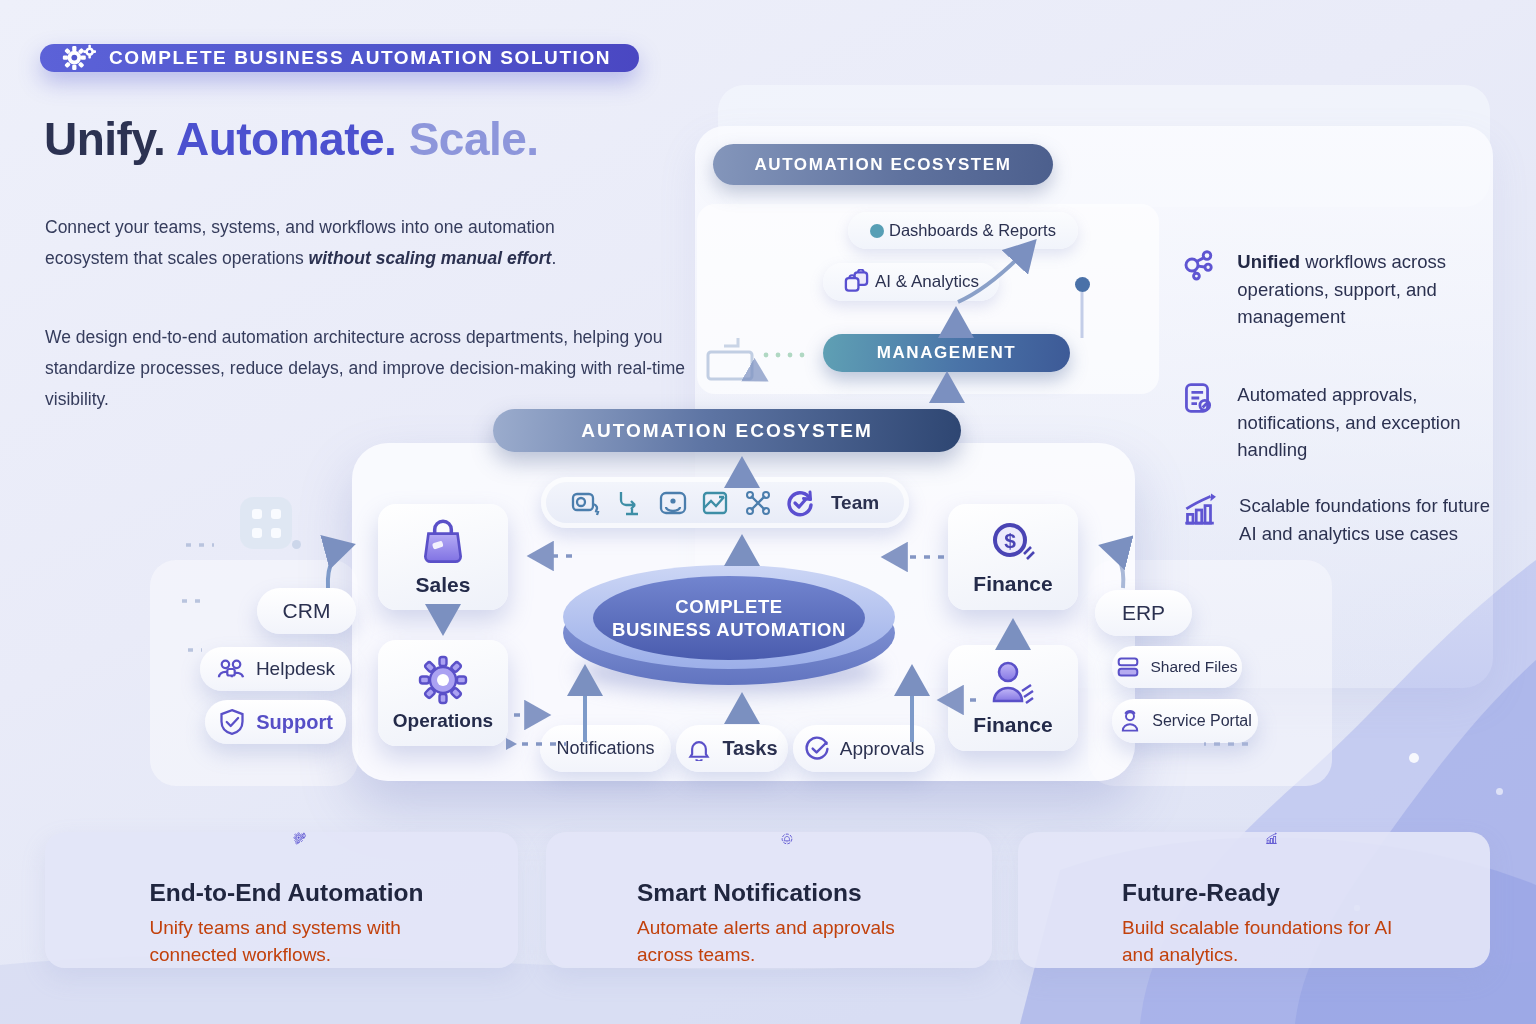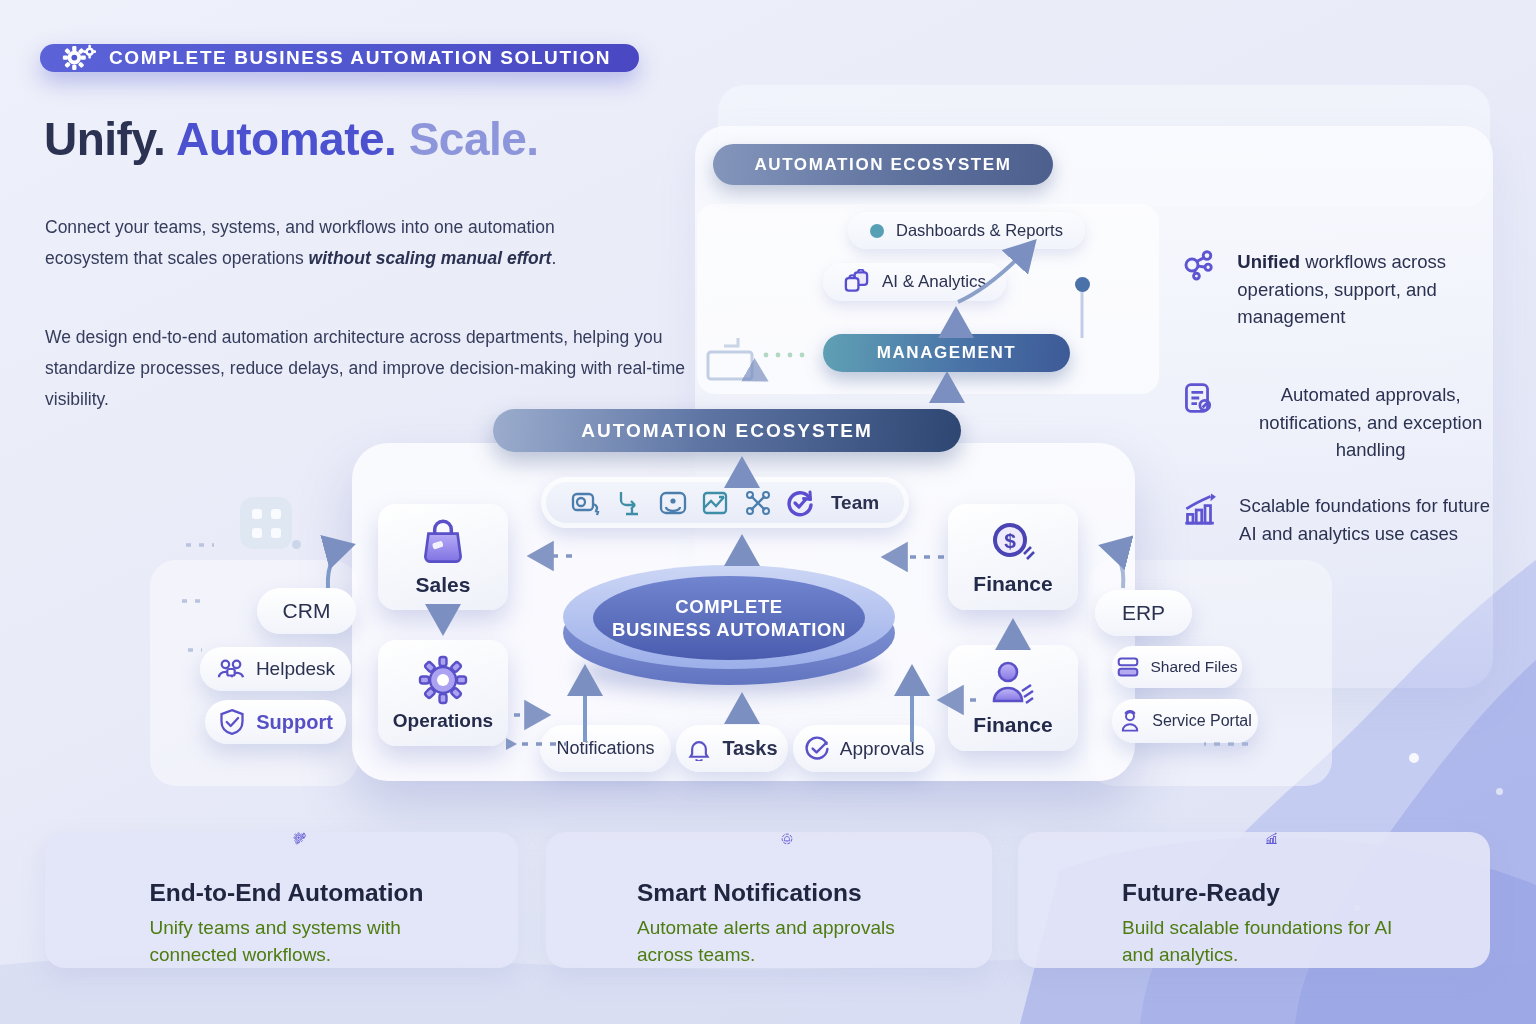--- a/index.html
+++ b/index.html
@@ -29,35 +29,35 @@
   .layerB{left:695px;top:126px;width:798px;height:562px;border-radius:30px;
     background:linear-gradient(180deg,rgba(250,251,255,.9) 0%,rgba(246,248,253,.55) 55%,rgba(240,243,251,.05) 100%);
     box-shadow:0 16px 38px rgba(140,150,205,.12);}
   .innerScreen{left:697px;top:204px;width:462px;height:190px;border-radius:18px;
     background:rgba(255,255,255,.62);}
   .pill-dark{display:flex;align-items:center;justify-content:center;color:#fff;
     font-weight:bold;letter-spacing:1.6px;}
   .eco-top{left:713px;top:144px;width:340px;height:41px;border-radius:21px;font-size:17px;
     background:linear-gradient(95deg,#8496bb 0%,#60739f 55%,#4c5f8d 100%);
     box-shadow:0 8px 18px rgba(90,105,150,.35);}
-  .mini-pill{display:flex;align-items:center;gap:12px;border-radius:19px;
+  .mini-pill{display:flex;align-items:center;gap:5px;border-radius:19px;
     background:linear-gradient(180deg,#fbfcfe,#f1f4fb);
     box-shadow:0 6px 14px rgba(130,142,200,.22);color:#2b3150;}
   .dash-pill{left:848px;top:212px;height:37px;padding:0 22px;font-size:16.5px;}
   .ai-pill{left:823px;top:263px;height:38px;padding:0 20px;font-size:17px;}
   .mgmt-pill{left:823px;top:334px;width:247px;height:38px;border-radius:19px;font-size:17px;
     background:linear-gradient(95deg,#5fa0b4 0%,#4a74a8 55%,#3d5a97 100%);
     box-shadow:0 8px 18px rgba(70,95,150,.35);}
   .teal-dot{width:14px;height:14px;border-radius:50%;background:#579fb5;}
   .blue-dot{left:1075px;top:277px;width:15px;height:15px;border-radius:50%;background:#4a71a8;}
   
   .feature{display:flex;gap:22px;width:322px;}
   .feature .ftext{color:#2b3150;font-size:18.5px;line-height:27.5px;width:272px;}
   .feature .ftext b{color:#232946;}
-  .f1{left:1182px;top:248px;} .f2{left:1182px;top:381px;text-align:center;} .f3{left:1182px;top:492px;}
+  .f1{left:1182px;top:248px;} .f2{left:1182px;top:381px;} .f3{left:1182px;top:492px;}
   
   .centerCard{left:352px;top:443px;width:783px;height:338px;border-radius:36px;
     background:rgba(252,253,255,.82);
     box-shadow:0 26px 52px rgba(122,134,194,.30);}
   .diagTitle{left:493px;top:409px;width:468px;height:43px;border-radius:22px;font-size:19px;
     background:linear-gradient(95deg,#9baccd 0%,#5e75a4 45%,#2e4672 100%);
     box-shadow:0 10px 22px rgba(70,90,140,.35);letter-spacing:2px;}
   .iconsPill{left:541px;top:477px;width:368px;height:51px;border-radius:26px;
     background:linear-gradient(180deg,#f4f6fc,#e7ebf7);
     box-shadow:0 8px 18px rgba(130,142,200,.28), inset 0 0 0 5px rgba(255,255,255,.65);
@@ -103,21 +103,21 @@
   .ghostIcon{left:240px;top:497px;width:52px;height:52px;border-radius:13px;background:rgba(221,230,242,.85);
     display:grid;grid-template-columns:1fr 1fr;gap:6px;place-items:center;padding:10px;box-sizing:border-box;}
   .ghostIcon i{width:10px;height:10px;border-radius:3px;background:rgba(250,252,255,.95);}
   .ghostDot{left:292px;top:540px;width:9px;height:9px;border-radius:50%;background:#ccd6ea;}
   
   .bcard{top:832px;height:136px;border-radius:20px;background:rgba(227,229,247,.92);
     display:flex;align-items:center;gap:34px;padding:0 0 0 36px;box-sizing:border-box;
     box-shadow:0 10px 24px rgba(150,158,210,.18);flex-direction:column;}
   .bc1{left:45px;width:473px;} .bc2{left:546px;width:446px;} .bc3{left:1018px;width:472px;}
   .bcard .btitle{font-size:24.5px;font-weight:bold;color:#20263f;margin-bottom:7px;}
-  .bcard .bdesc{font-size:19px;color:#4d7c0f;line-height:27px;max-width:300px;}
+  .bcard .bdesc{font-size:19px;color:#c2410c;line-height:27px;max-width:300px;}
   
   .dotw{position:absolute;border-radius:50%;background:rgba(255,255,255,.85);}
 </style>
 </head>
 <body>
 
 <div id="canvas">
 
   <svg class="abs" style="left:0;top:0;" width="1536" height="1024" viewBox="0 0 1536 1024">
     <path d="M0,965 C300,935 620,985 900,965 C1180,945 1380,985 1536,960 L1536,1024 L0,1024 Z" fill="#d6dbf2" opacity="0.75"></path>

